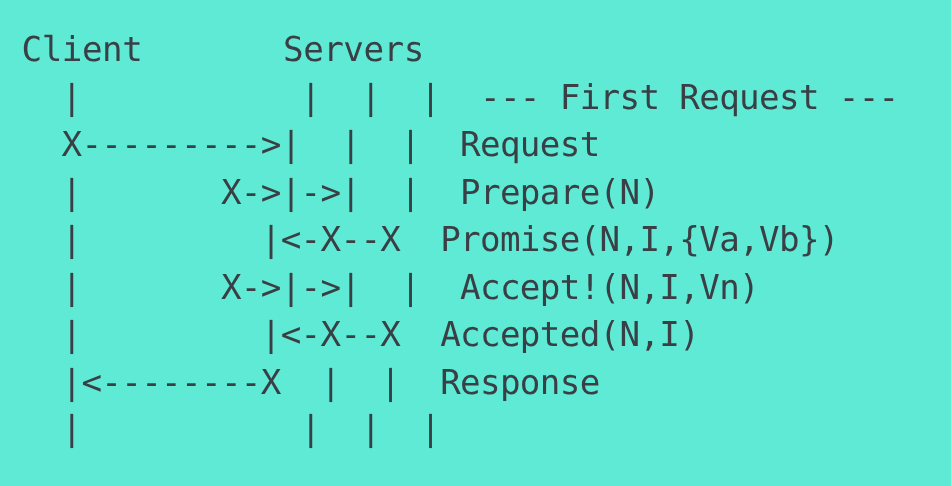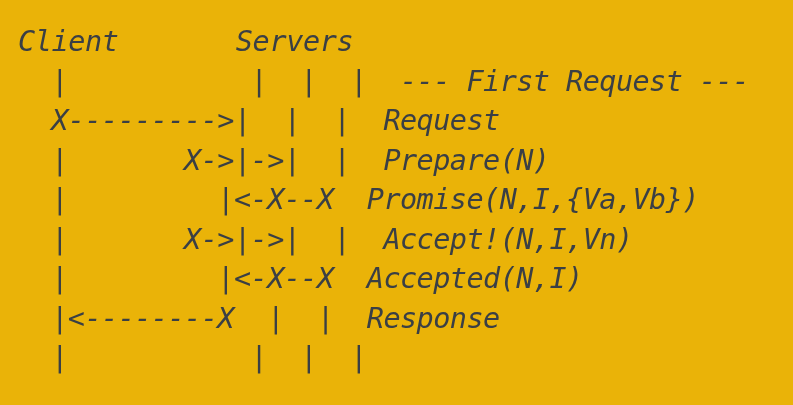--- a/index.html
+++ b/index.html
@@ -46,17 +46,17 @@
     height: 39.5px;
   }
 
   .header-line {
     letter-spacing: -0.4px;
   }
 </style>
 </head>
 <body style="background: rgb(247, 248, 250);">
 
-<div id="diagram-root" style="background: #eab308; font-style: italic;">
+<div id="diagram-root" style="background: #5eead4;">
 
   <pre class="ascii-block" style="color: rgb(58, 63, 69);"><span class="ascii-line header-line">Client       Servers</span><span class="ascii-line">  |           |  |  |  --- First Request ---</span><span class="ascii-line">  X---------&gt;|  |  |  Request</span><span class="ascii-line">  |       X-&gt;|-&gt;|  |  Prepare(N)</span><span class="ascii-line">  |         |&lt;-X--X  Promise(N,I,{Va,Vb})</span><span class="ascii-line">  |       X-&gt;|-&gt;|  |  Accept!(N,I,Vn)</span><span class="ascii-line">  |         |&lt;-X--X  Accepted(N,I)</span><span class="ascii-line">  |&lt;--------X  |  |  Response</span><span class="ascii-line">  |           |  |  | </span></pre>
 
 </div>
 
 </body></html>

